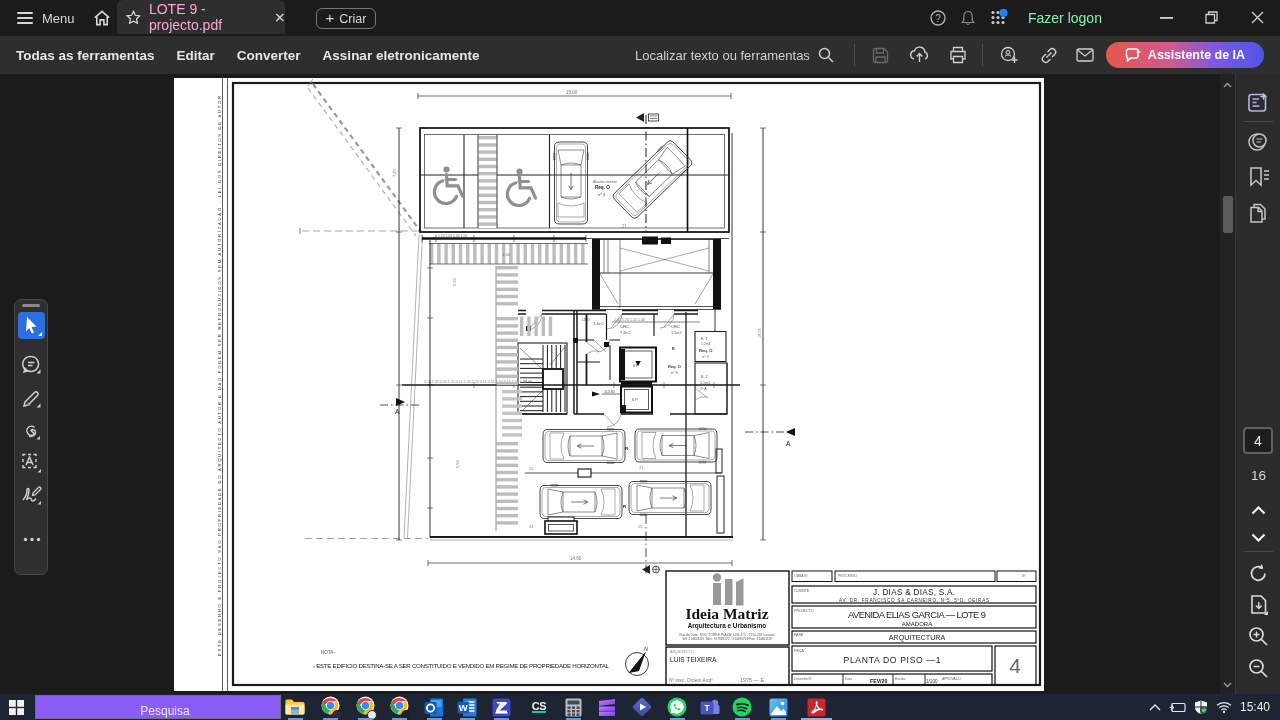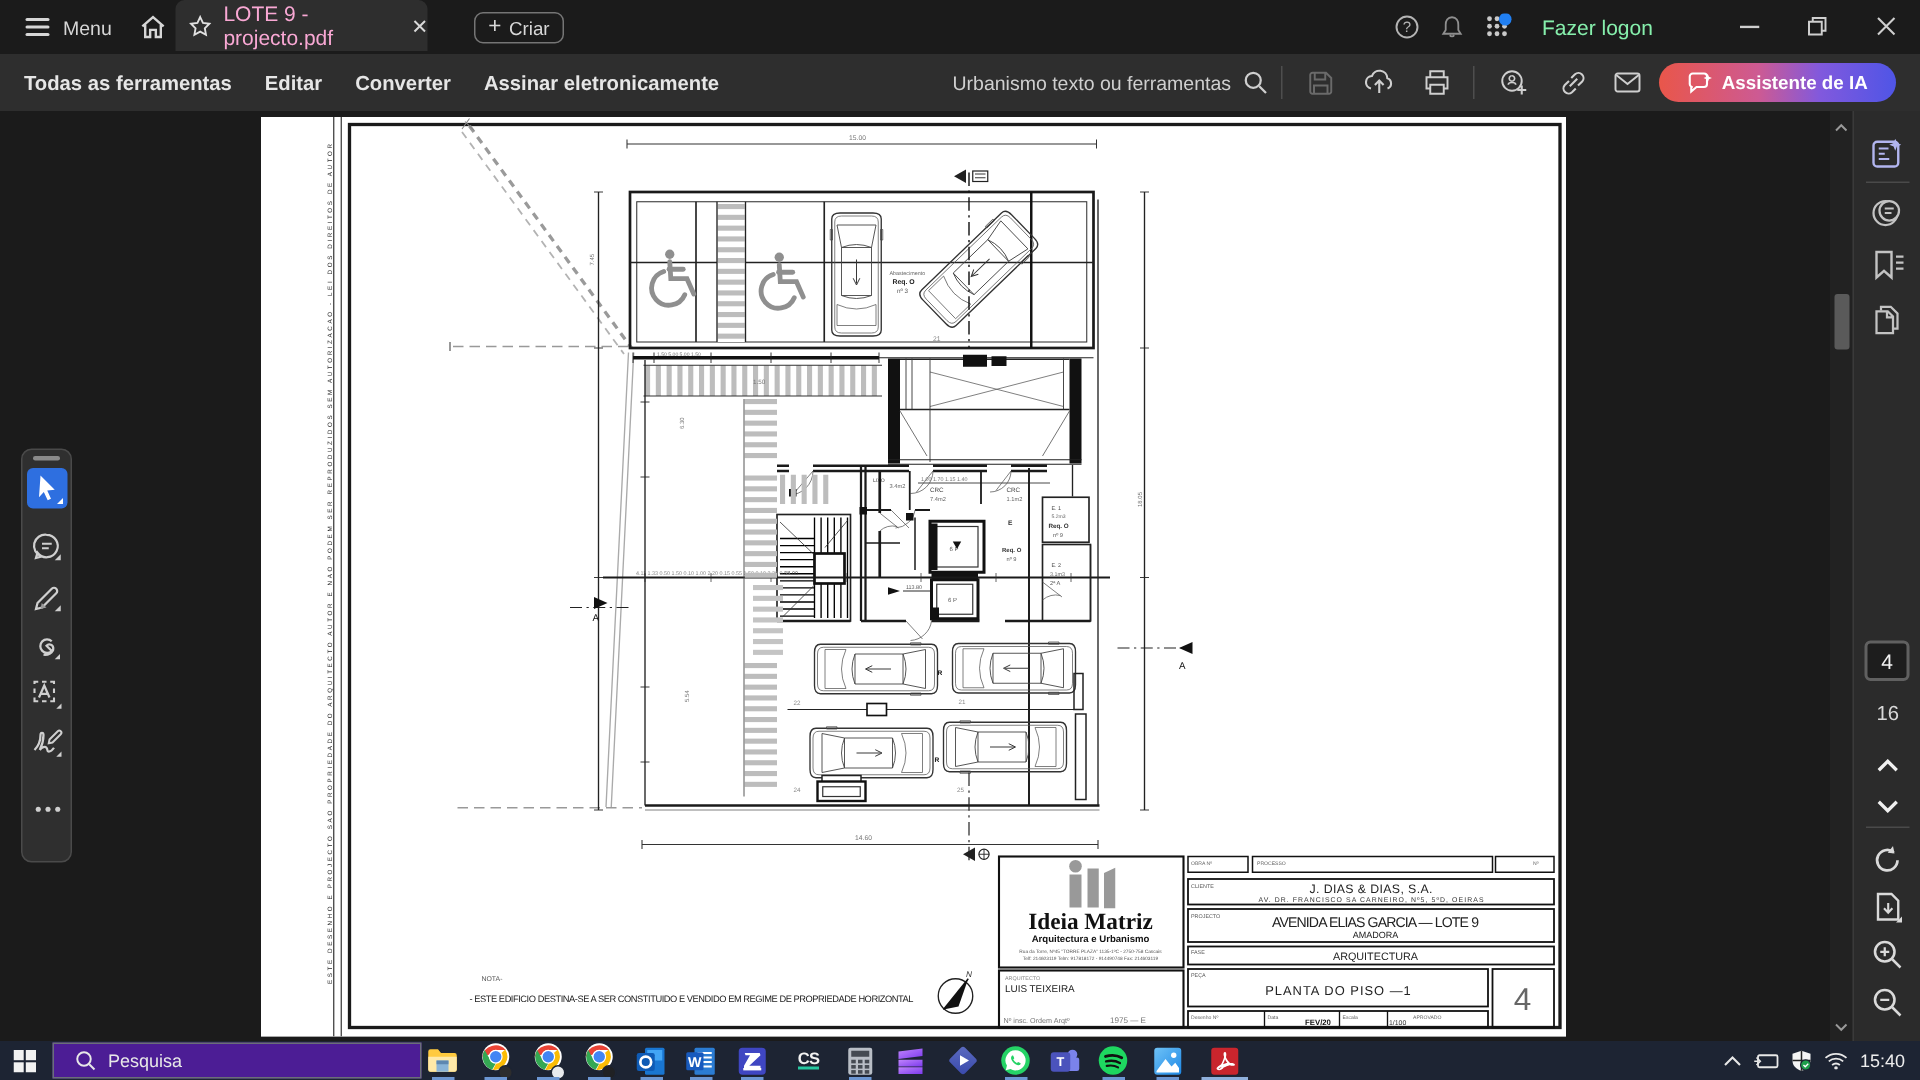--- a/index.html
+++ b/index.html
@@ -27,21 +27,21 @@
 #palette .sel { position:absolute; left:3px; top:12px; width:27px; height:27px; background:#2e6fe0; border-radius:4px; }
 .picon { position:absolute; left:3px; width:27px; height:24px; display:flex; align-items:center; justify-content:center; }
 
 #rscroll { position:absolute; left:1220px; top:0; width:15px; height:620px; background:#222222; }
 #rthumb { position:absolute; left:2.5px; top:122px; width:10px; height:37px; background:#5a5a5a; border-radius:2px; }
 #rpanel { position:absolute; left:1235px; top:0; width:45px; height:620px; background:#2b2b2b; border-left:1px solid #3a3a3a; }
 .ricon { position:absolute; left:0; width:45px; display:flex; align-items:center; justify-content:center; }
 #pagenum { position:absolute; left:7px; top:353px; width:30px; height:27px; background:#1d1d1d; border:2px solid #606060; border-radius:4px; color:#f2f2f2; font-size:14px; display:flex; align-items:center; justify-content:center; }
 
 #taskbar { position:absolute; left:0; top:694px; width:1280px; height:26px; background:#1d2433; }
-#search { position:absolute; left:35px; top:1px; width:246px; height:24px; background:#4c1d95; border:1px solid #6a6f78; display:flex; align-items:center; color:#e8e8e8; font-size:12px; gap:8px; padding-left:14px; }
+#search { position:absolute; left:35px; top:1px; width:246px; height:24px; background:#8b5cf6; border:1px solid #6a6f78; display:flex; align-items:center; color:#e8e8e8; font-size:12px; gap:8px; padding-left:14px;flex-direction:column; }
 .tbicon { position:absolute; top:2px; width:22px; height:22px; display:flex; align-items:center; justify-content:center; }
 .runbar { position:absolute; top:23.5px; height:2px; background:#6c96d2; }
 #tray { position:absolute; right:10px; top:0; height:26px; display:flex; align-items:center; gap:8px; color:#eee; font-size:12px; }
 </style></head>
 <body>
 
 <div id="titlebar">
   <div class="menu">
       <div class="hamb">
         <div></div>
@@ -99,21 +99,21 @@
 </div>
 
 <div id="toolbar">
   <div class="left">
       <span>Todas as ferramentas</span>
       <span>Editar</span>
       <span>Converter</span>
       <span>Assinar eletronicamente</span>
     </div>
   <div id="find">
-      <span>Urbanismo texto ou ferramentas</span>
+      <span>Localizar texto ou ferramentas</span>
     <svg width="16" height="16" viewBox="0 0 16 16">
         <circle cx="6.5" cy="6.5" r="5" fill="none" stroke="#cfcfcf" stroke-width="1.5"></circle>
         <path d="M10.5 10.5 L15 15" stroke="#cfcfcf" stroke-width="1.5"></path>
       </svg>
   </div>
   <div class="abs" style="left:854px;top:8px;width:1px;height:22px;background:#4e4e4e"></div>
   <svg class="abs" style="left:872px;top:11px" width="17" height="17" viewBox="0 0 17 17">
       <path d="M1.5 3 A1.5 1.5 0 0 1 3 1.5 H12 L15.5 5 V14 A1.5 1.5 0 0 1 14 15.5 H3 A1.5 1.5 0 0 1 1.5 14 Z M4.5 1.5 V6 H11.5 V1.5 M4 15.5 V10 H13 V15.5" fill="none" stroke="#6a6a6a" stroke-width="1.3"></path>
     </svg>
   <svg class="abs" style="left:910px;top:10px" width="19" height="18" viewBox="0 0 19 18">

